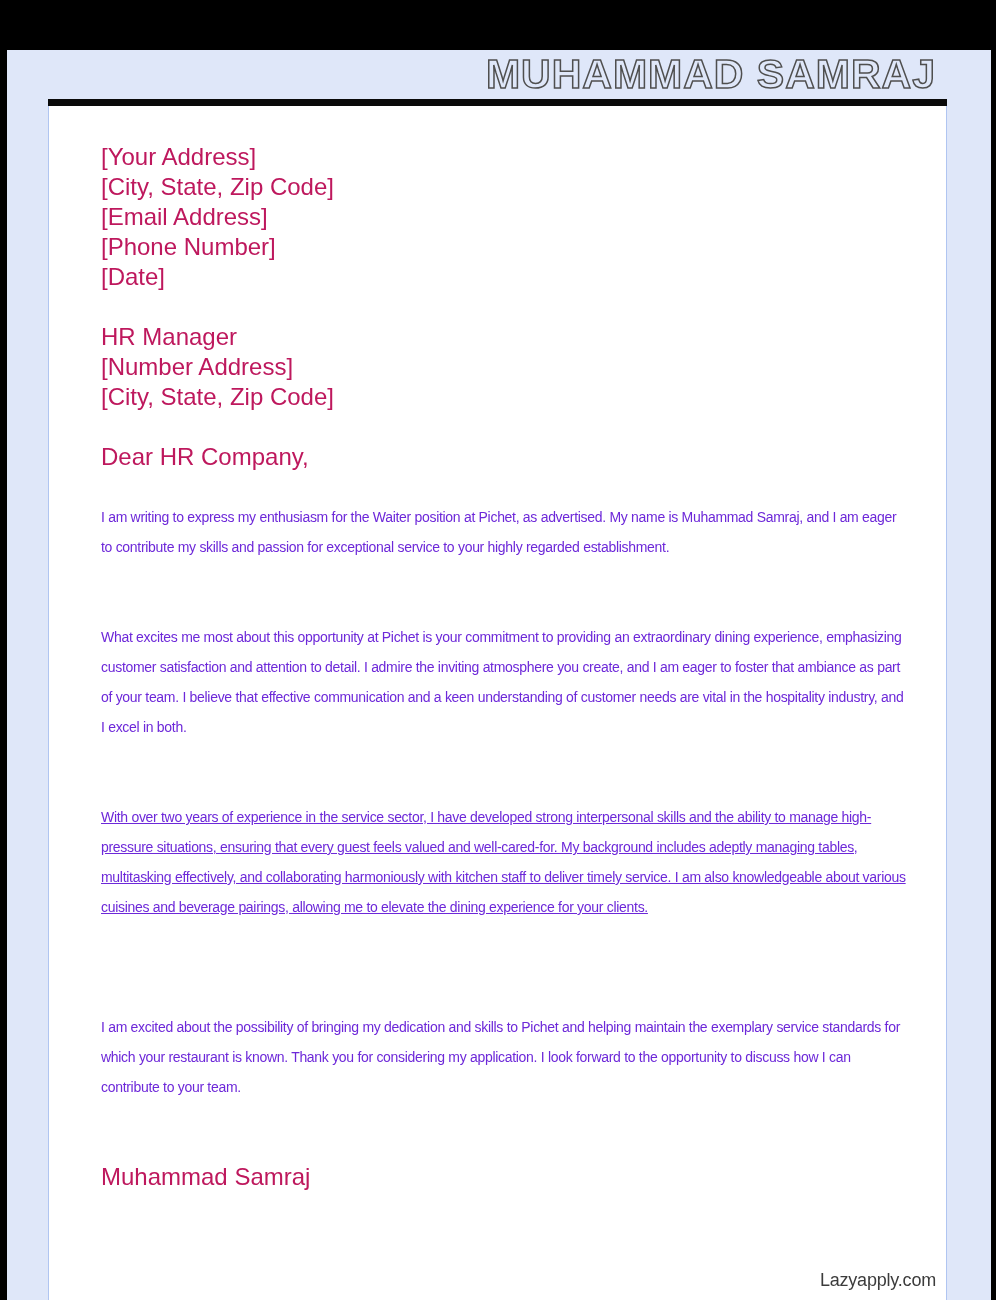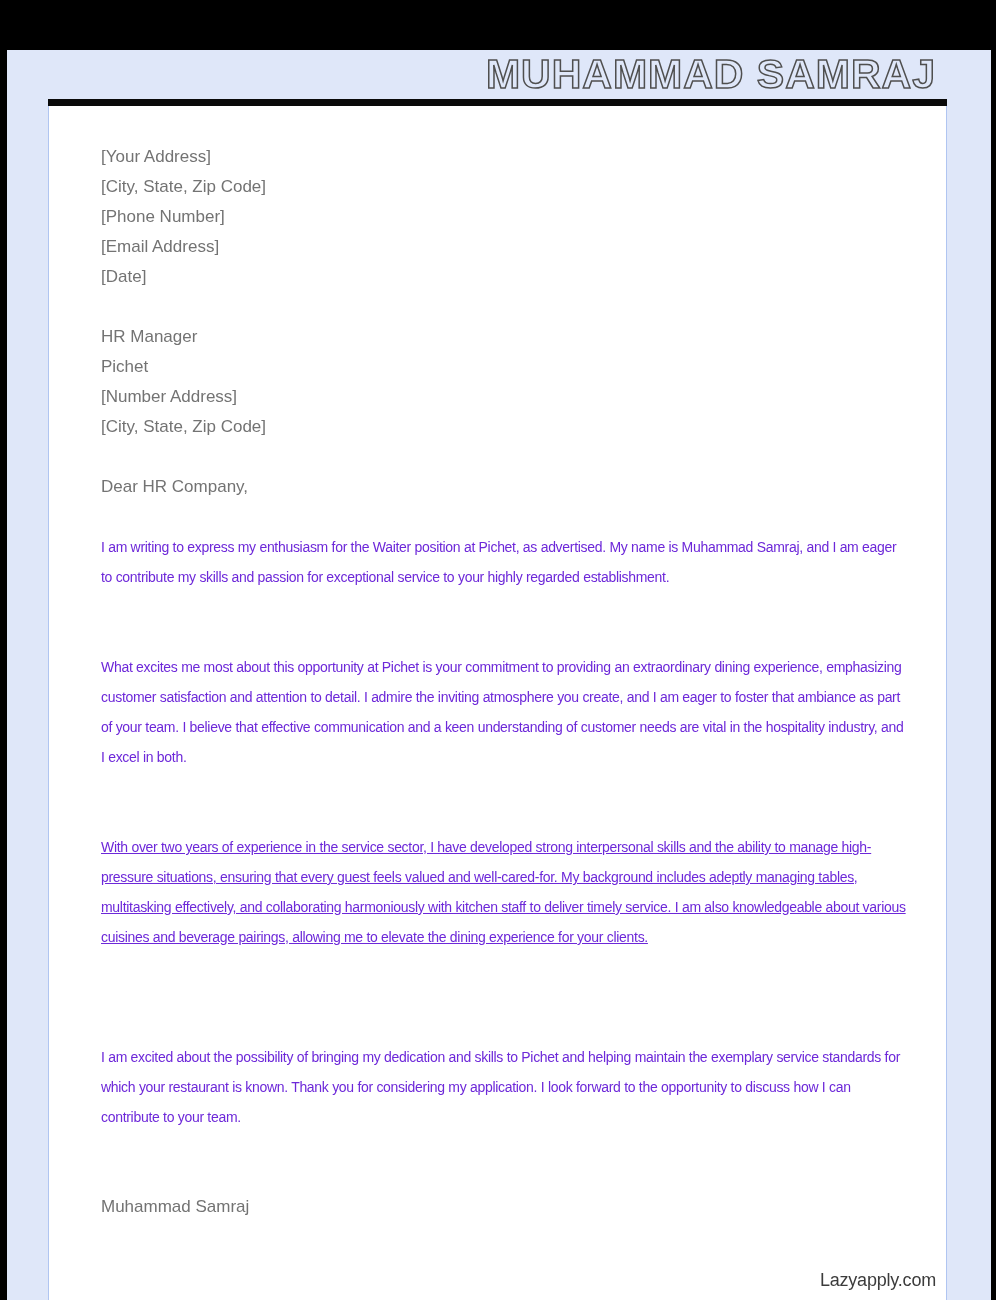--- a/index.html
+++ b/index.html
@@ -45,23 +45,23 @@
     border-top: none;
   }
   #letter-content {
     position: absolute;
     left: 52px; top: 36px;
     width: 806px;
     color: #3c3c3c;
   }
   .block { margin-bottom: 30px; }
   .line {
-    font-size: 17px;
+    font-size: 24px;
     line-height: 30px;
-    color: #737373;
+    color: #be185d;
   }
   .para {
     font-size: 14px;
     line-height: 30px;
     letter-spacing: -0.3px;
     color: #6d28d9;
     font-stretch: condensed;
   }
   .para-1 { min-height: 90px; }
   .para-2 { min-height: 150px; }
@@ -95,28 +95,27 @@
   <div id="header-name">MUHAMMAD SAMRAJ</div>
 
   <div id="top-bar"></div>
 
   <div id="page">
     <div id="letter-content">
 
       <div class="block">
         <div class="line">[Your Address]</div>
         <div class="line">[City, State, Zip Code]</div>
+        <div class="line">[Email Address]</div>
         <div class="line">[Phone Number]</div>
-        <div class="line">[Email Address]</div>
         <div class="line">[Date]</div>
       </div>
 
       <div class="block">
         <div class="line">HR Manager</div>
-        <div class="line">Pichet</div>
         <div class="line">[Number Address]</div>
         <div class="line">[City, State, Zip Code]</div>
       </div>
 
       <div class="block line">Dear HR Company,</div>
 
       <div class="block para para-1">I am writing to express my enthusiasm for the Waiter position at Pichet, as advertised. My name is Muhammad Samraj, and I am eager to contribute my skills and passion for exceptional service to your highly regarded establishment.</div>
       <div class="block para para-2">What excites me most about this opportunity at Pichet is your commitment to providing an extraordinary dining experience, emphasizing customer satisfaction and attention to detail. I admire the inviting atmosphere you create, and I am eager to foster that ambiance as part of your team. I believe that effective communication and a keen understanding of customer needs are vital in the hospitality industry, and I excel in both.</div>
       <div class="block para para-3">With over two years of experience in the service sector, I have developed strong interpersonal skills and the ability to manage high-pressure situations, ensuring that every guest feels valued and well-cared-for. My background includes adeptly managing tables, multitasking effectively, and collaborating harmoniously with kitchen staff to deliver timely service. I am also knowledgeable about various cuisines and beverage pairings, allowing me to elevate the dining experience for your clients.</div>
       <div class="block para para-4">I am excited about the possibility of bringing my dedication and skills to Pichet and helping maintain the exemplary service standards for which your restaurant is known. Thank you for considering my application. I look forward to the opportunity to discuss how I can contribute to your team.</div>

